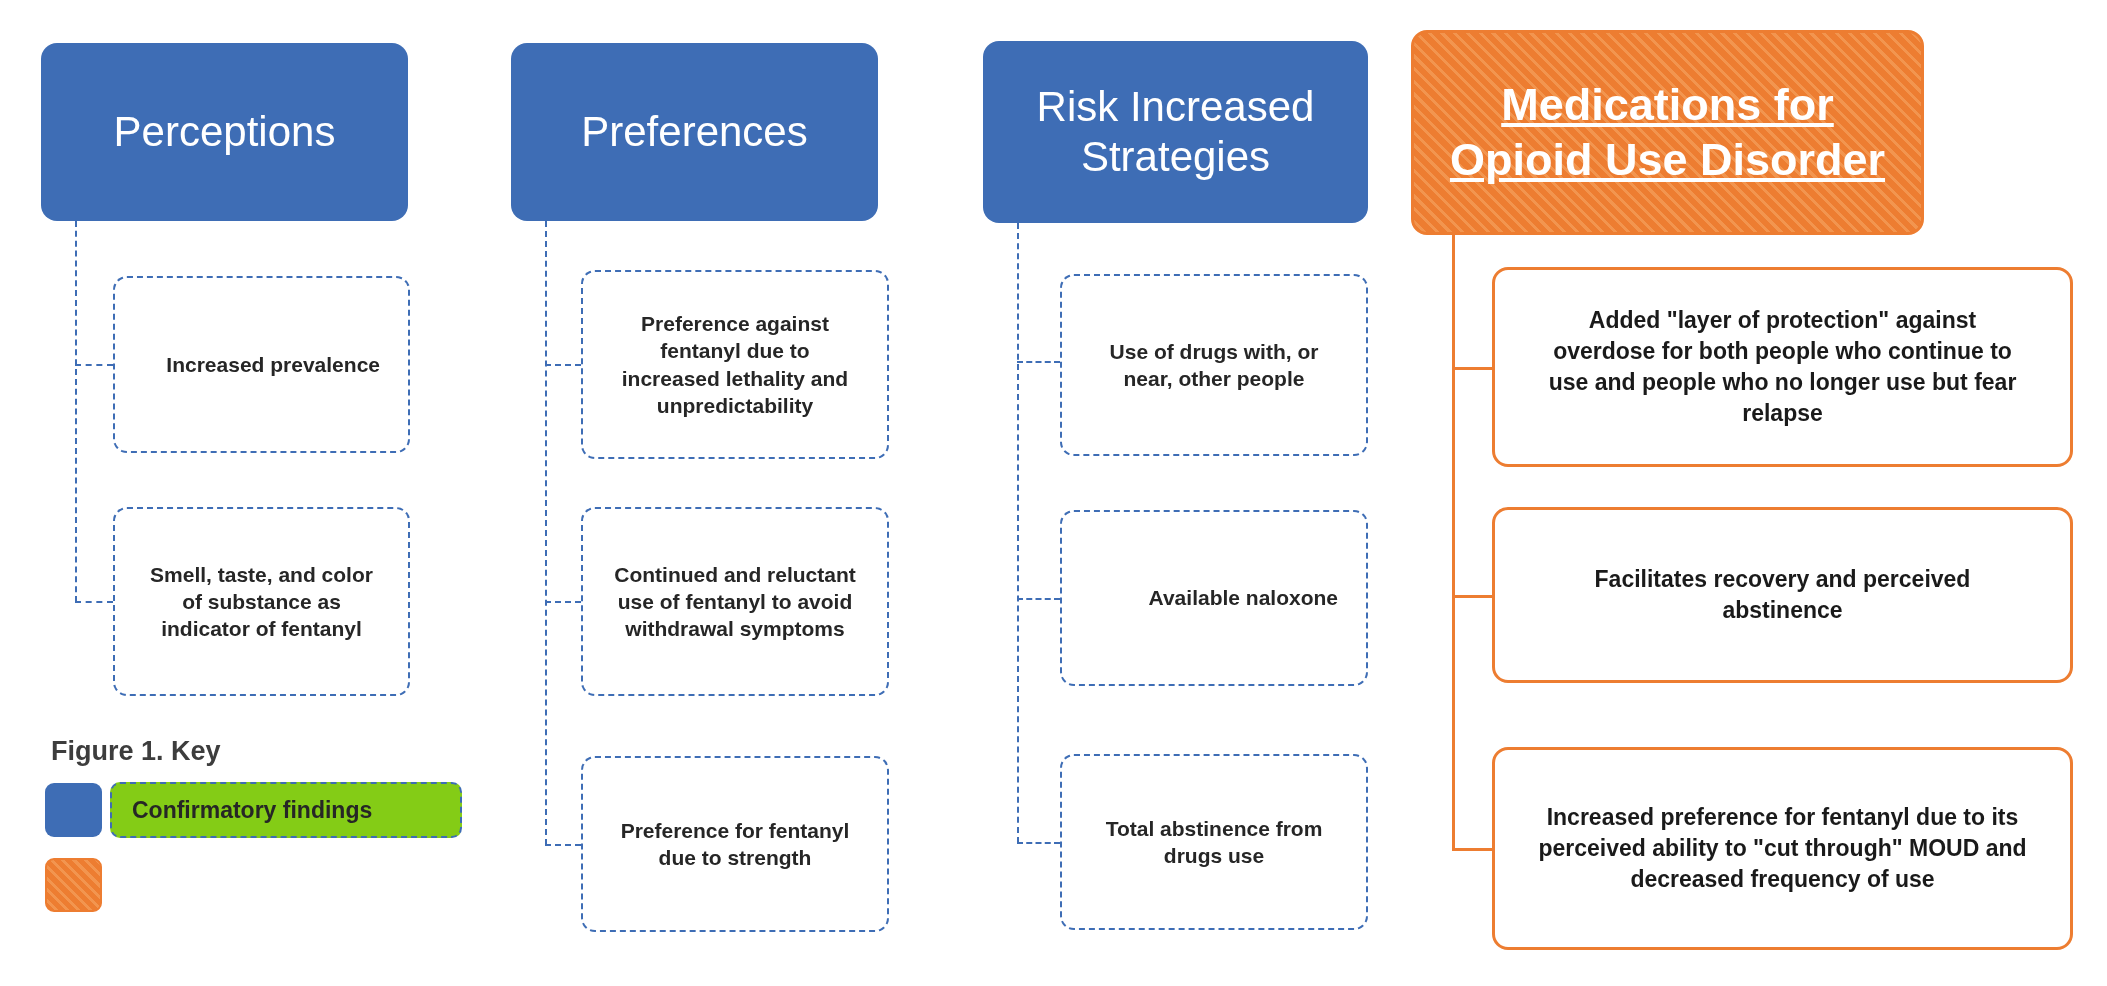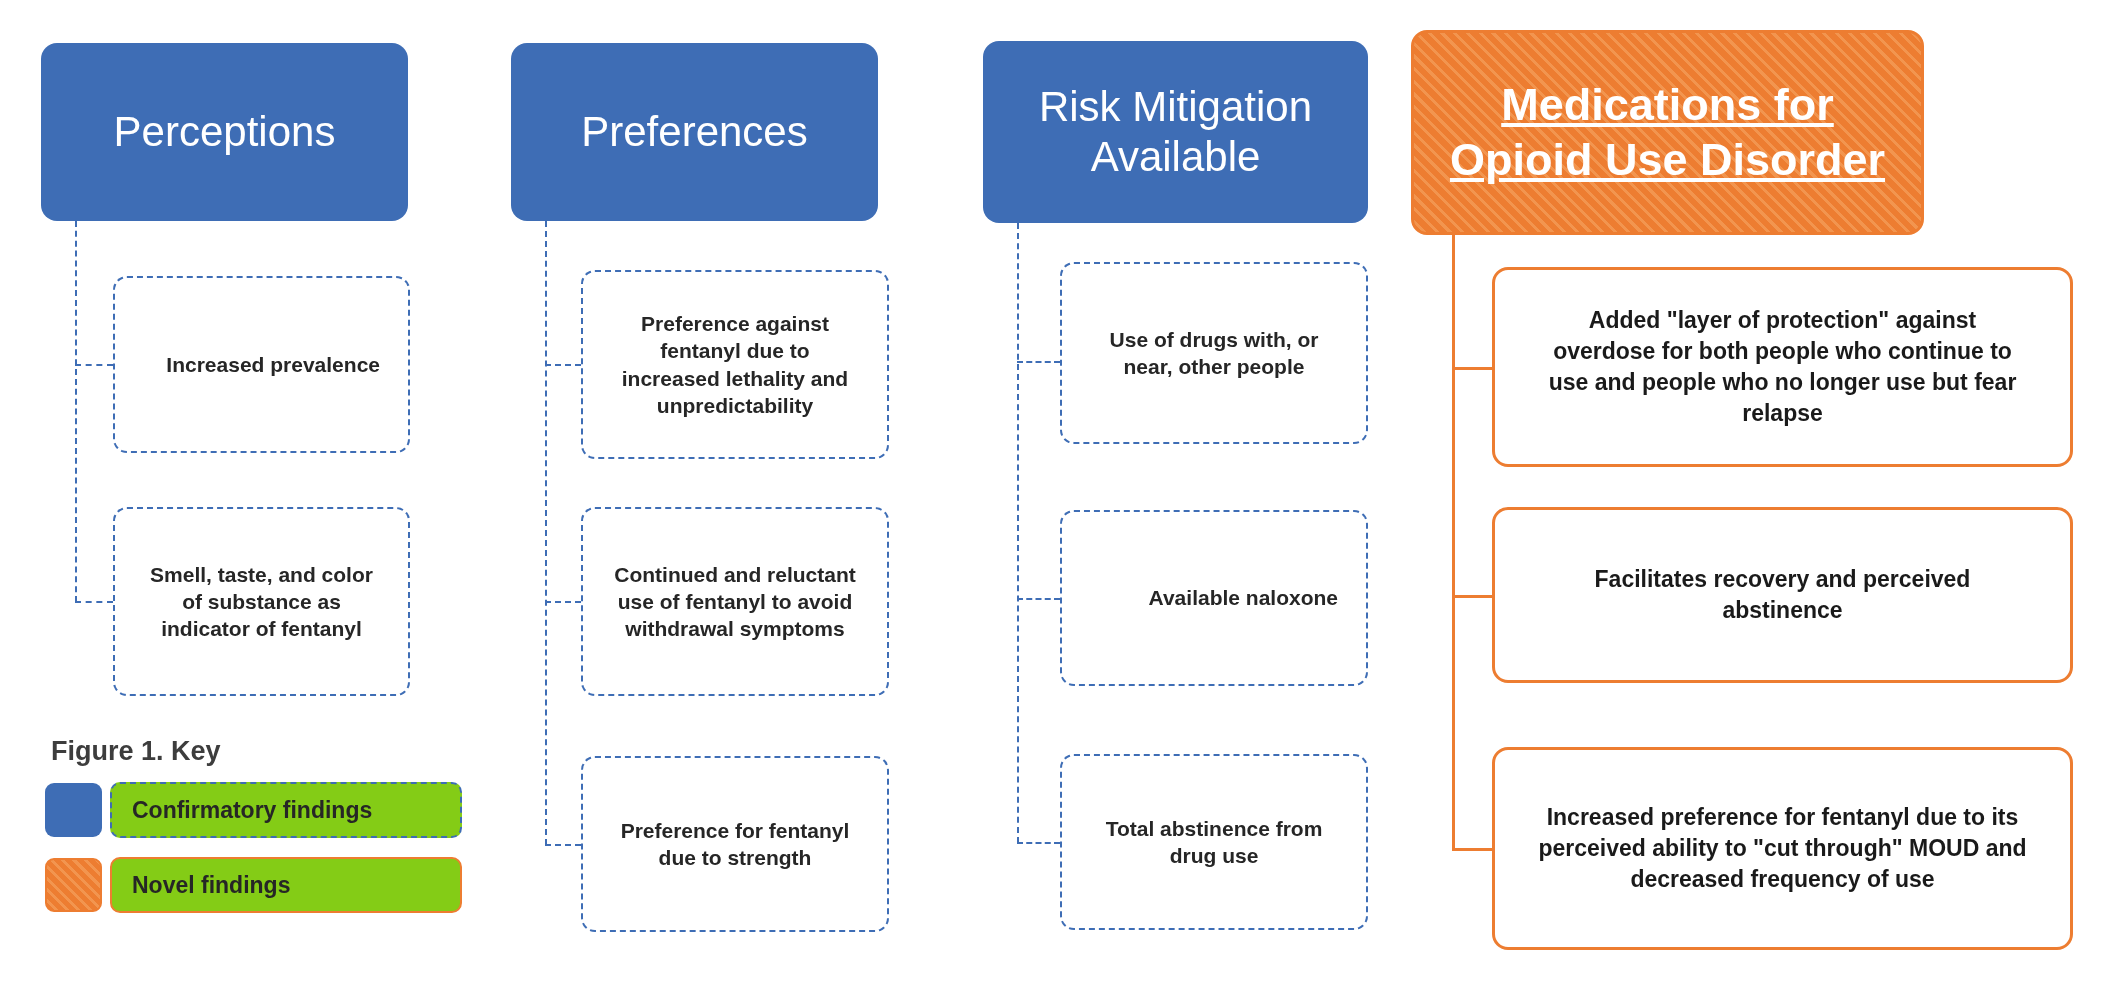--- a/index.html
+++ b/index.html
@@ -50,21 +50,21 @@
   .c2b1{left:581px;top:270px;width:308px;height:189px;}
   .c2b2{left:581px;top:507px;width:308px;height:189px;}
   .c2b3{left:581px;top:756px;width:308px;height:176px;}
 
   
   .c3h{left:983px;top:41px;width:385px;height:182px;}
   .c3v{left:1017px;top:223px;height:620px;}
   .c3s1{left:1017px;top:361px;width:43px;}
   .c3s2{left:1017px;top:598px;width:43px;}
   .c3s3{left:1017px;top:842px;width:43px;}
-  .c3b1{left:1060px;top:262px;width:308px;height:182px;}
+  .c3b1{left:1060px;top:274px;width:308px;height:182px;}
   .c3b2{left:1060px;top:510px;width:308px;height:176px;}
   .c3b3{left:1060px;top:754px;width:308px;height:176px;}
 
   
   .c4h{left:1411px;top:30px;width:513px;height:205px;}
   .c4v{left:1452px;top:235px;height:614px;}
   .c4s1{left:1452px;top:367px;width:40px;}
   .c4s2{left:1452px;top:595px;width:40px;}
   .c4s3{left:1452px;top:848px;width:40px;}
   .c4b1{left:1492px;top:267px;width:581px;height:200px;}
@@ -110,34 +110,34 @@
     <span>Preference against fentanyl due to increased lethality and unpredictability</span>
   </div>
   <div class="box dashed c2b2">
     <span>Continued and reluctant use of fentanyl to avoid withdrawal symptoms</span>
   </div>
   <div class="box dashed c2b3">
     <span>Preference for fentanyl due to strength</span>
   </div>
 
   <div class="hdr blue c3h">
-    <span>Risk Mitigation Available</span>
+    <span>Risk Increased Strategies</span>
   </div>
   <div class="vline ln-blue c3v"></div>
   <div class="hline ln-blue c3s1"></div>
   <div class="hline ln-blue c3s2"></div>
   <div class="hline ln-blue c3s3"></div>
   <div class="box dashed c3b1">
     <span>Use of drugs with, or near, other people</span>
   </div>
   <div class="box dashed c3b2">
     <span>Available naloxone</span>
   </div>
   <div class="box dashed c3b3">
-    <span>Total abstinence from drug use</span>
+    <span>Total abstinence from drugs use</span>
   </div>
 
   <div class="hdr orange c4h">
     <span>Medications for Opioid Use Disorder</span>
   </div>
   <div class="vline ln-orange c4v"></div>
   <div class="hline ln-orange c4s1"></div>
   <div class="hline ln-orange c4s2"></div>
   <div class="hline ln-orange c4s3"></div>
   <div class="box solidline c4b1">
@@ -149,17 +149,14 @@
   <div class="box solidline c4b3">
     <span>Increased preference for fentanyl due to its perceived ability to "cut through" MOUD and decreased frequency of use</span>
   </div>
 
   <div class="key-title">Figure 1. Key</div>
   <div class="key-swatch ks1"></div>
   <div class="key-box kb1">
     <span>Confirmatory findings</span>
   </div>
   <div class="key-swatch ks2"></div>
-  <div class="key-box kb2">
-    <span>Novel findings</span>
-  </div>
 
 </div>
 
 </body></html>

